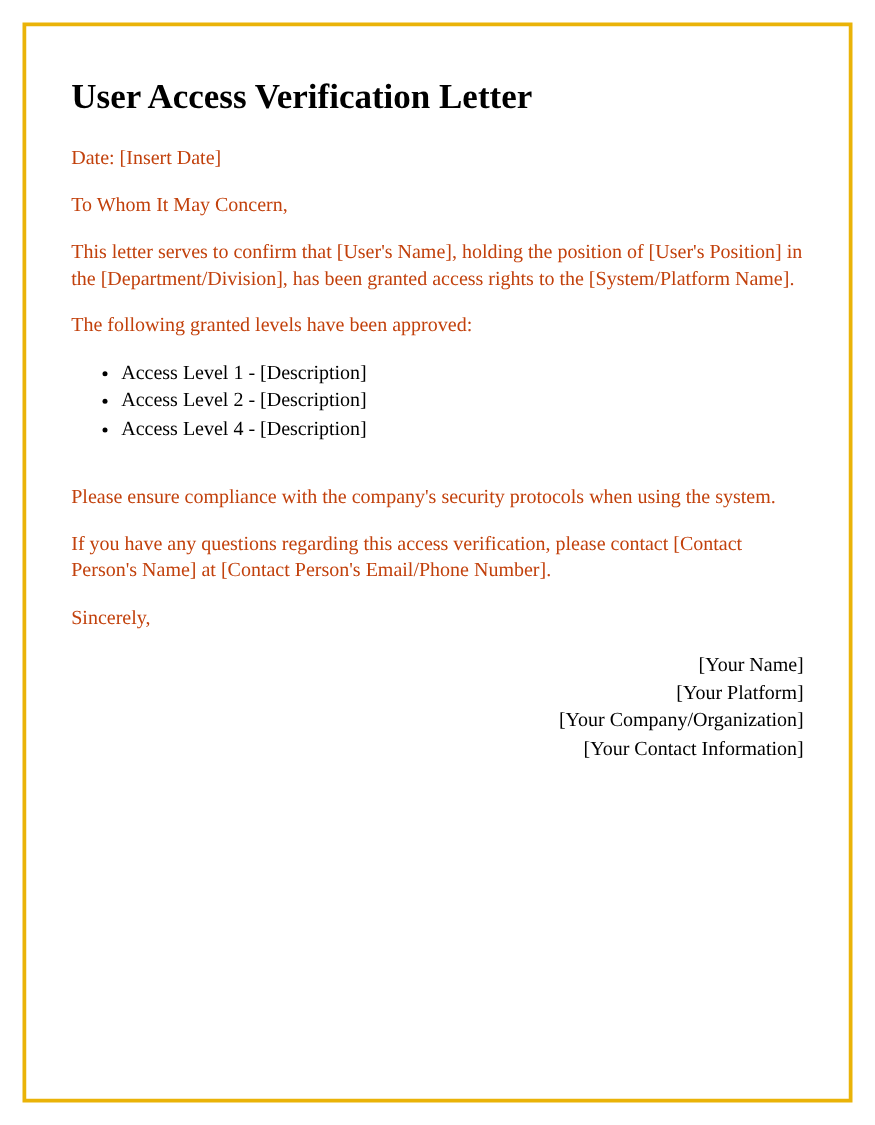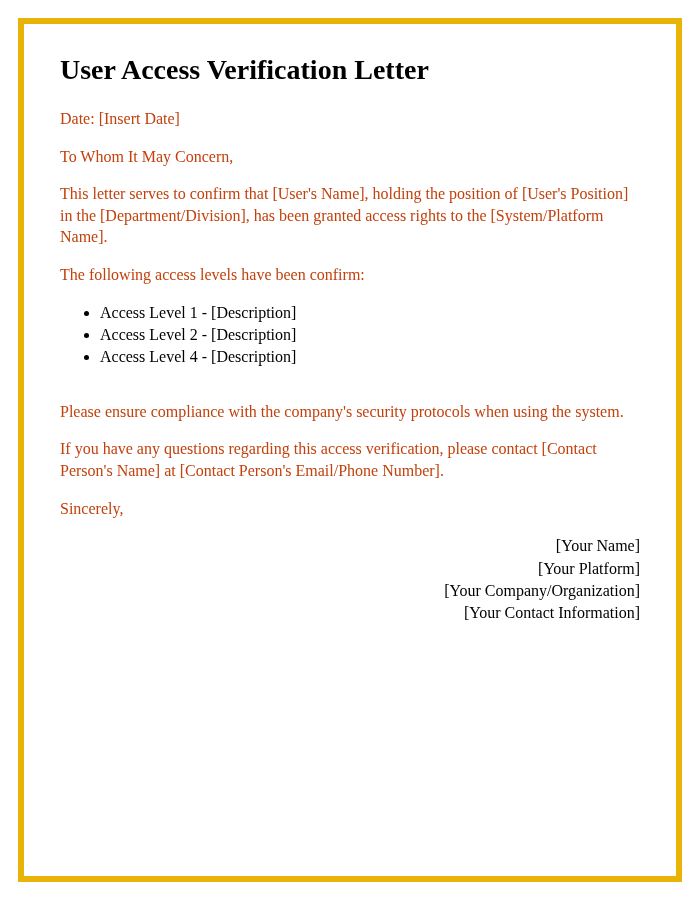--- a/index.html
+++ b/index.html
@@ -8,24 +8,24 @@
       box-sizing: border-box;
     }
     body {
       font-family: "Times New Roman", Times, serif;
       background: #fff;
       width: 700px;
       height: 900px;
       padding: 18px;
     }
     .page {
-      border: 6px solid #eab308;
+      border: 3px solid #eab308;
       width: 100%;
       height: 100%;
-      padding: 30px 36px;
+      padding: 41px 36px;
     }
     h1 {
       font-size: 28px;
       font-weight: bold;
       margin-bottom: 22px;
     }
     p {
       font-size: 16px;
       line-height: 1.35;
       margin-bottom: 16px;
@@ -54,21 +54,21 @@
 
 <div class="page">
   <h1>User Access Verification Letter</h1>
 
   <p>Date: [Insert Date]</p>
 
   <p>To Whom It May Concern,</p>
 
   <p>This letter serves to confirm that [User's Name], holding the position of [User's Position] in the [Department/Division], has been granted access rights to the [System/Platform Name].</p>
 
-  <p>The following access levels have been confirm:</p>
+  <p>The following granted levels have been approved:</p>
 
   <ul>
     <li>Access Level 1 - [Description]</li>
     <li>Access Level 2 - [Description]</li>
     <li>Access Level 4 - [Description]</li>
   </ul>
 
   <p>Please ensure compliance with the company's security protocols when using the system.</p>
 
   <p>If you have any questions regarding this access verification, please contact [Contact Person's Name] at [Contact Person's Email/Phone Number].</p>

